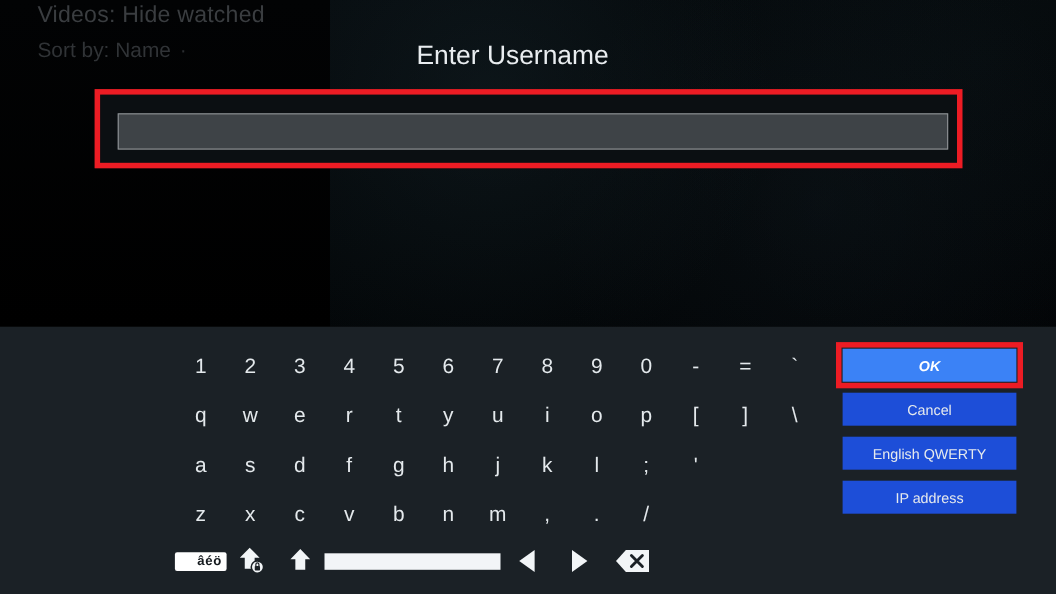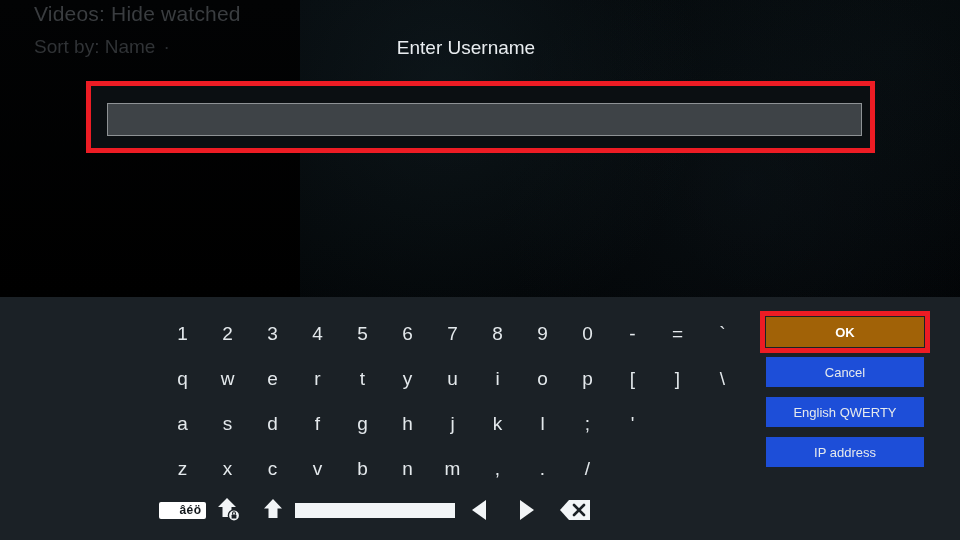--- a/index.html
+++ b/index.html
@@ -78,21 +78,21 @@
     letter-spacing: .5px;
     white-space: nowrap;
   }
 
   
   .dialog-title {
     position: absolute;
     left: 0; top: 37px;
     width: 932px;
     text-align: center;
-    font-size: 19px;
+    font-size: 24px;
     color: #e9edf0;
     z-index: 7;
   }
 
   
   .edit-annot {
     position: absolute;
     left: 86px; top: 81px;
     width: 789px; height: 72px;
     border: 5px solid #ed1c24;
@@ -211,23 +211,24 @@
     align-items: center;
     justify-content: center;
     font-size: 13px;
     color: #e6eaed;
     background: #1d4ed8;
     border: none;
     font-family: "Liberation Sans", sans-serif;
     cursor: default;
   }
   .side-btn.focused {
-    background: #a16207;
+    background: #3b82f6;
     color: #ffffff;
     font-weight: bold;
+    font-style: italic;
   }
   .ok-annot {
     position: absolute;
     left: 760px; top: 14px;
     width: 170px; height: 42px;
     border: 5px solid #ed1c24;
     pointer-events: none;
     z-index: 3;
   }
   .side-btns { z-index: 2; position: absolute; }

